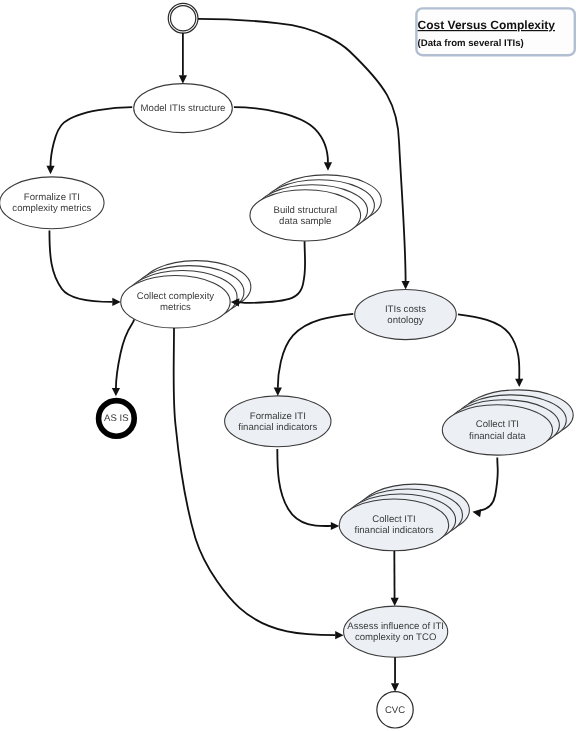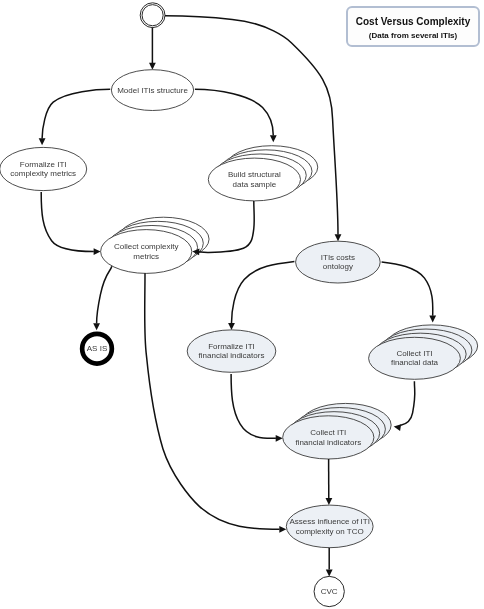--- a/index.html
+++ b/index.html
@@ -11,23 +11,23 @@
   .ell.tint{fill:#ecf0f5;}
   .ell.stackcopy{fill:#ffffff;}
   .ell.tint.stackcopy{fill:#ecf0f5;}
   .nlabel{font-family:"Liberation Sans",sans-serif;font-size:8px;fill:#3a3a3a;text-anchor:middle;}
   .edge{fill:none;stroke:#111111;stroke-width:1.5;}
   .arrow{fill:#111111;stroke:none;}
   .terminal-outer{fill:#ffffff;stroke:#2b2b2b;stroke-width:1;}
   .asis-ring{fill:#ffffff;stroke:#000000;stroke-width:4.7;}
   .tbox{position:absolute;box-sizing:border-box;border:2px solid #b2bed2;border-radius:6px;
         background:#fdfdfd;}
-  .tmain{position:absolute;left:0;right:0;text-align:center;font-weight:bold;font-size:10px;
-         color:#111;line-height:10px;top:9px;}
-  .tsub{position:absolute;left:0;right:0;text-align:center;font-weight:bold;font-size:8px;
+  .tmain{position:absolute;left:0;right:0;font-weight:bold;font-size:10px;
+         color:#111;line-height:10px;top:9px;text-decoration:underline;}
+  .tsub{position:absolute;left:0;right:0;font-weight:bold;font-size:8px;
         color:#111;line-height:8px;top:24px;}
 </style>
 </head>
 <body>
 
 <div id="canvas">
   <svg id="diagram" width="484" height="609" viewBox="0 0 484 609">
       <g>
         <g>
           <circle cx="152.6" cy="15.2" r="12.4" class="terminal-outer"></circle>

